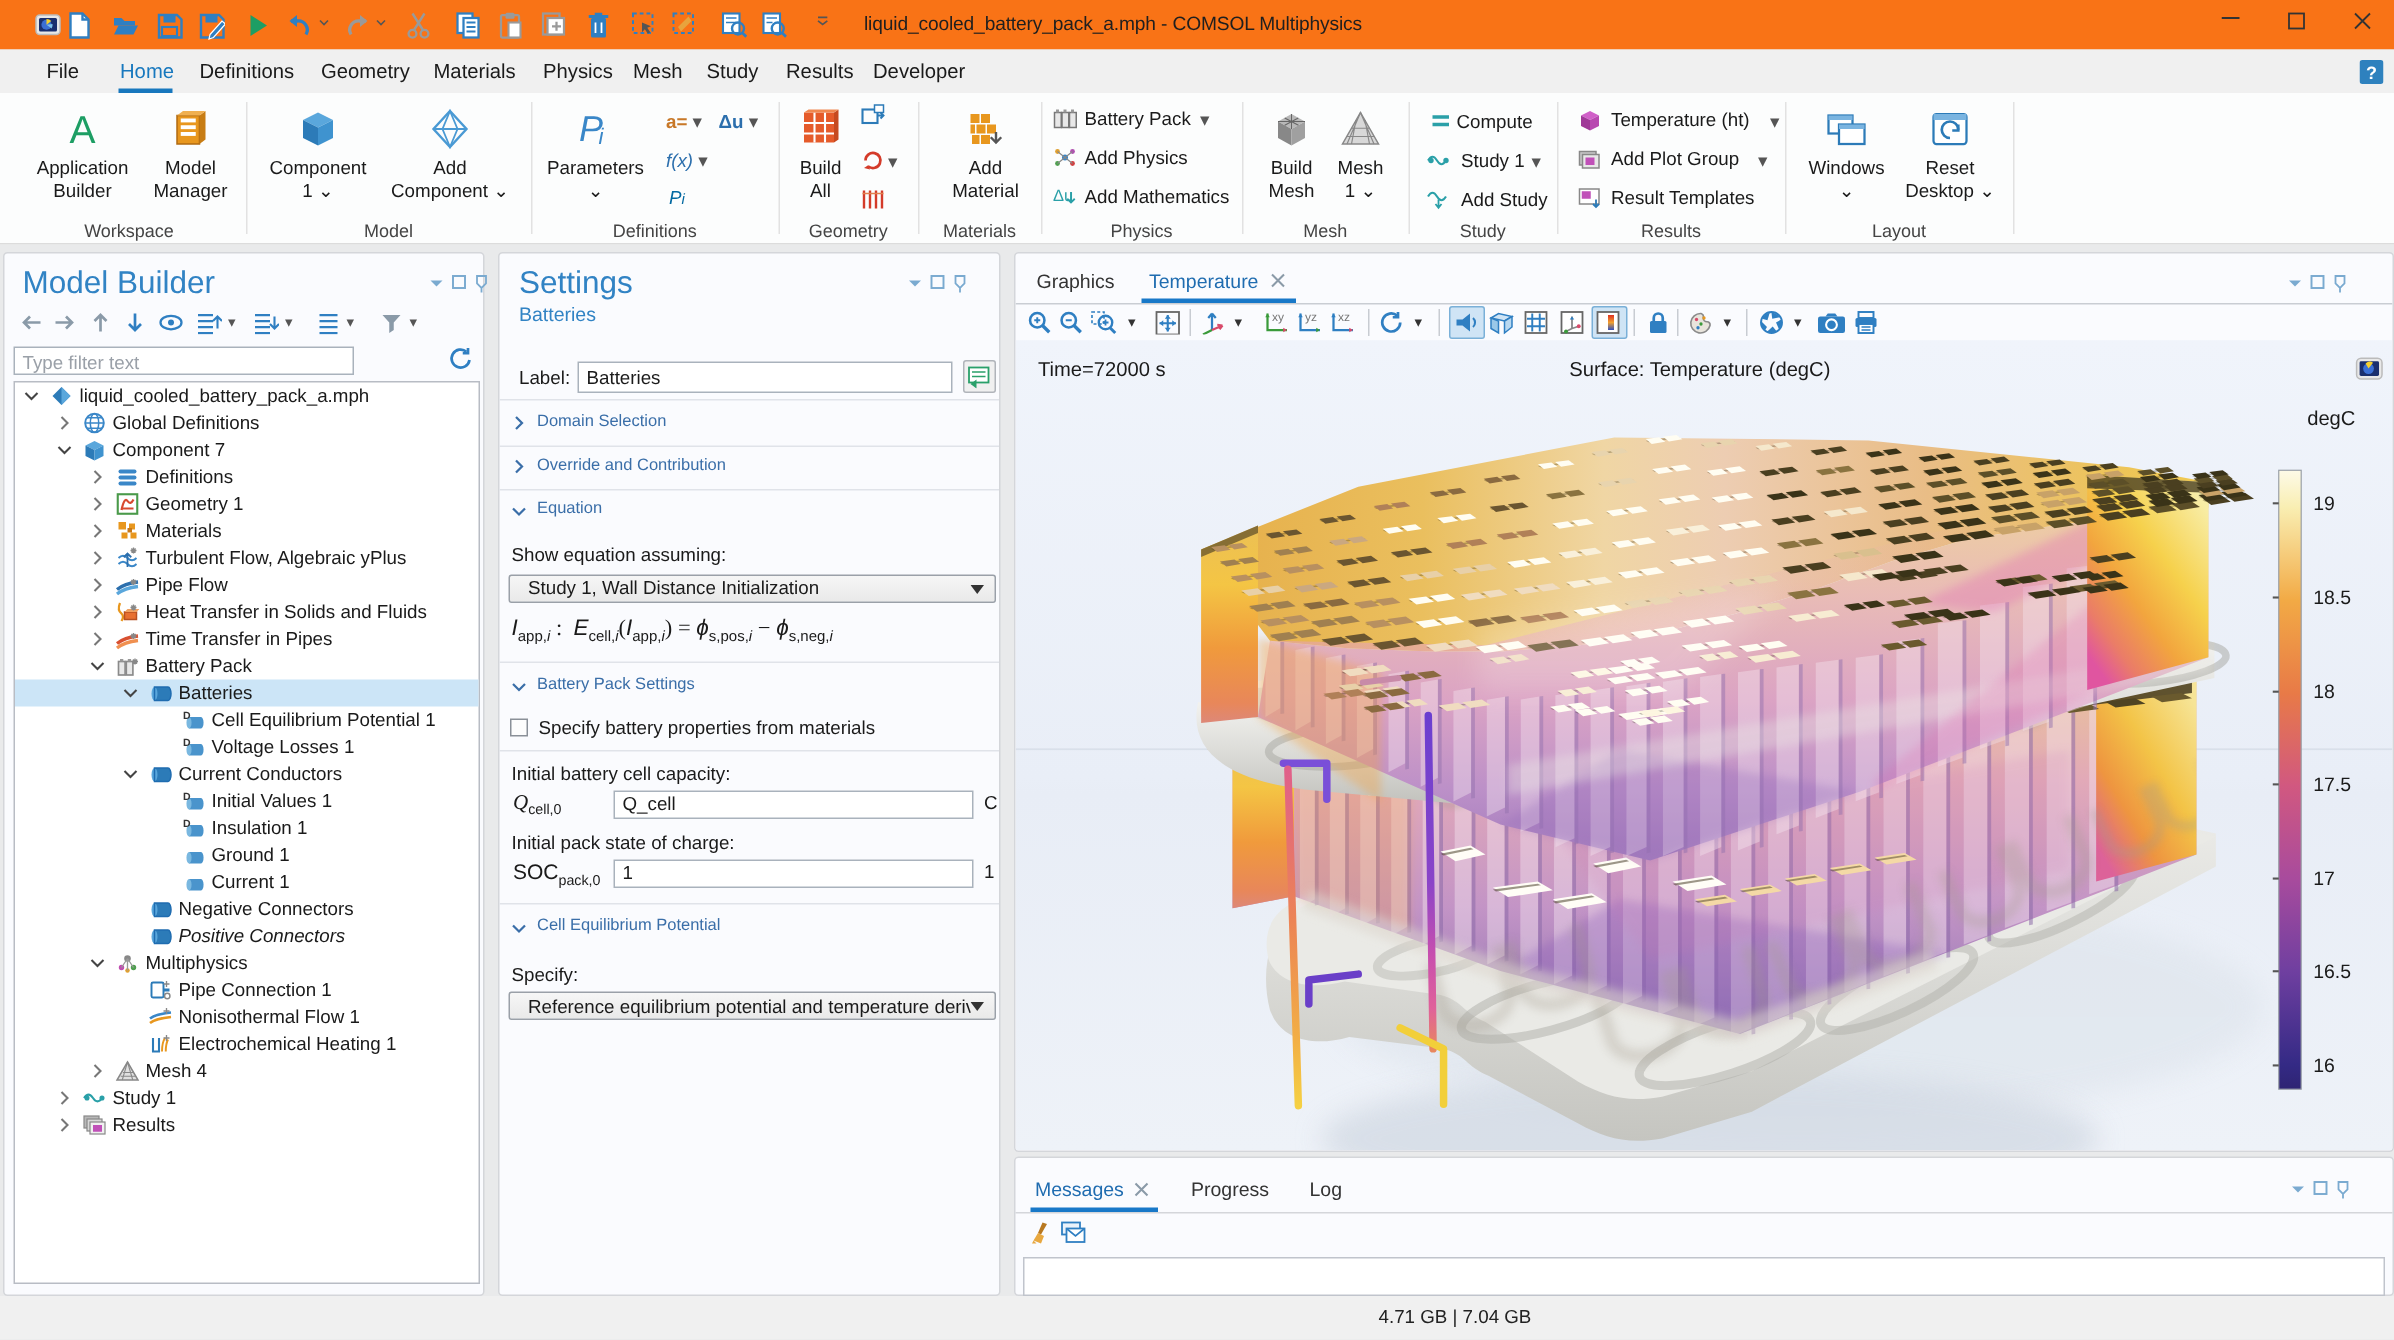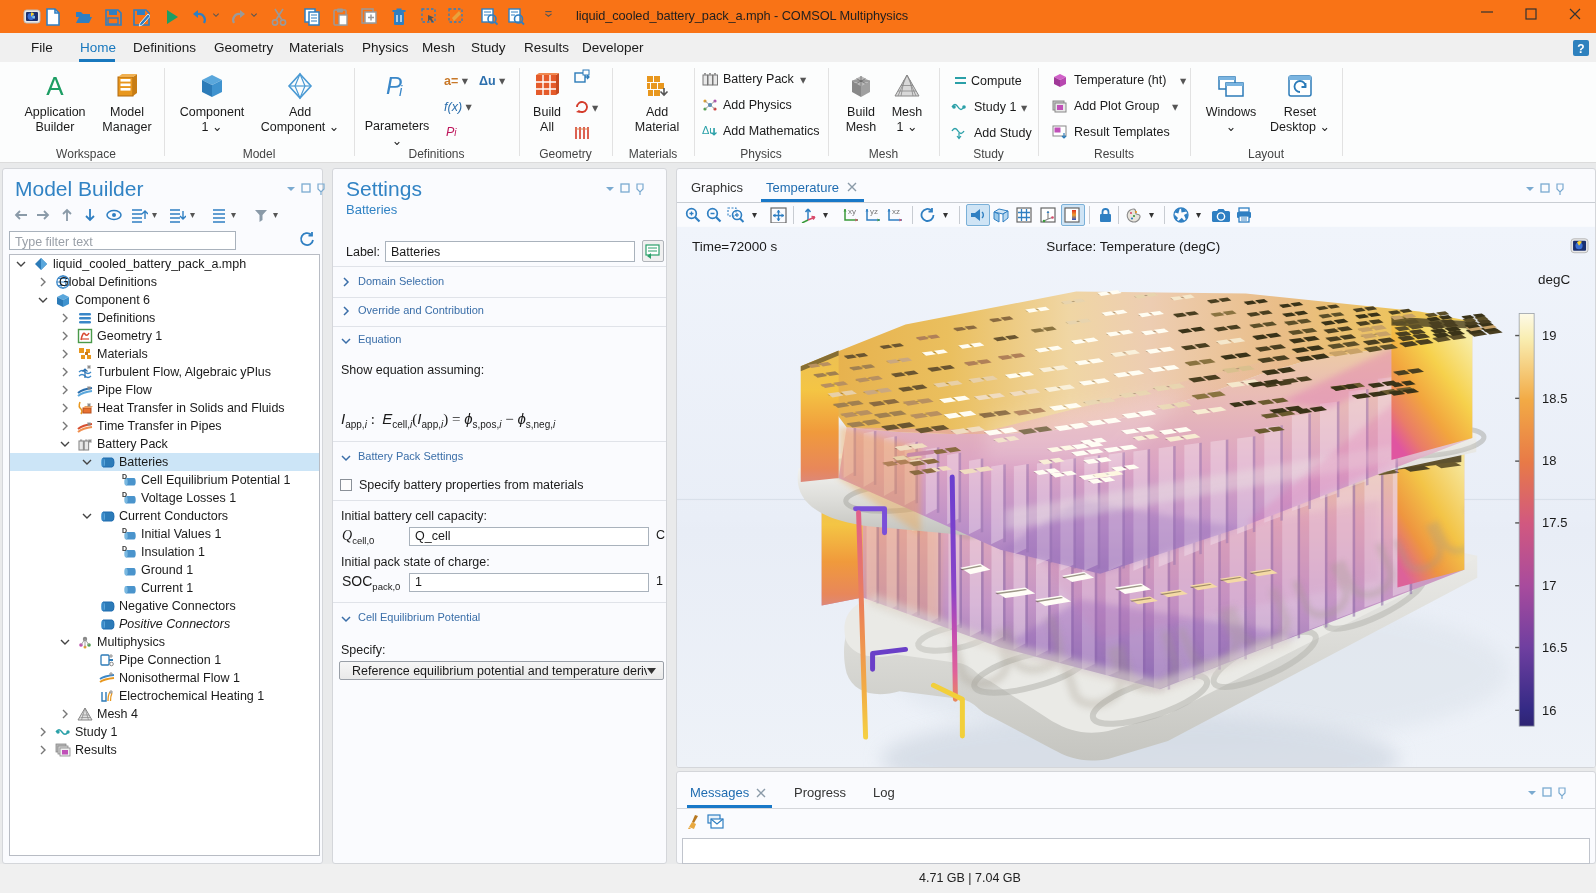--- a/index.html
+++ b/index.html
@@ -186,21 +186,21 @@
     <svg class="abs" style="left:286px;top:10px" width="28" height="28" viewBox="0 0 28 28">
       <path d="M14 2 L25 14 L14 26 L3 14 Z" fill="none" stroke="#4a9ad4" stroke-width="1.6"></path>
       <path d="M14 2 L19 14 L14 26 L9 14 Z" fill="none" stroke="#4a9ad4" stroke-width="1.2"></path>
       <path d="M3 14 h22" stroke="#4a9ad4" stroke-width="1.2"></path>
     </svg>
     <div class="rbig" style="left:245px;top:43px;width:110px;">Add<br>Component ⌄</div>
     <svg class="abs" style="left:383px;top:10px" width="28" height="28" viewBox="0 0 28 28">
       <text x="3" y="22" font-size="24" fill="#3a87c8" font-family="Liberation Serif" font-style="italic">P</text>
       <text x="16" y="24" font-size="15" fill="#3a87c8" font-family="Liberation Serif" font-style="italic">i</text>
     </svg>
-    <div class="rbig" style="left:342px;top:43px;width:110px;margin-top:14px;">Parameters<br>⌄</div>
+    <div class="rbig" style="left:342px;top:43px;width:110px;">Parameters<br>⌄</div>
     <svg class="abs" style="left:533px;top:10px" width="28" height="28" viewBox="0 0 28 28">
       <rect x="3" y="3" width="20" height="20" fill="#e55b2a"></rect>
       <path d="M3 10 h20 M3 17 h20 M10 3 v20 M17 3 v20" stroke="#fff" stroke-width="1.4"></path>
       <path d="M23 3 l3 -2 v20 l-3 2" fill="#c64a20"></path>
       <path d="M3 3 l3 -2 h20 l-3 2" fill="#f08850"></path>
     </svg>
     <div class="rbig" style="left:492px;top:43px;width:110px;">Build<br>All</div>
     <svg class="abs" style="left:643px;top:10px" width="28" height="28" viewBox="0 0 28 28">
       <g fill="#e8971e">
         <rect x="4" y="4" width="6" height="6"></rect>
@@ -210,21 +210,21 @@
         <rect x="4" y="11" width="3" height="6"></rect>
         <rect x="11" y="18" width="6" height="6"></rect>
         <rect x="5" y="18" width="5" height="6"></rect>
       </g>
       <path d="M21 16 v7 m-3.5 -3.5 l3.5 3.5 3.5 -3.5" stroke="#555" stroke-width="1.6" fill="none"></path>
     </svg>
     <div class="rbig" style="left:602px;top:43px;width:110px;">Add<br>Material</div>
     <div class="rsmall" style="left:444px;top:11px;color:#c87828;font-weight:bold">a= <span style="color:#555;font-weight:normal">▾</span></div>
     <div class="rsmall" style="left:479px;top:11px;color:#2c6fad;font-weight:bold">Δu <span style="color:#555;font-weight:normal">▾</span></div>
     <div class="rsmall" style="left:444px;top:37px;color:#2c6fad;font-style:italic">f(x) <span style="color:#555;font-style:normal">▾</span></div>
-    <div class="rsmall" style="left:446px;top:63px;color:#be185d;font-style:italic">P<span style="font-size:10px">i</span></div>
+    <div class="rsmall" style="left:446px;top:63px;color:#0369a1;font-style:italic">P<span style="font-size:10px">i</span></div>
     <svg class="abs" style="left:574px;top:7px" width="16" height="16" viewBox="0 0 16 16">
       <rect x="1" y="4" width="10" height="9" fill="none" stroke="#2c7bb8" stroke-width="1.4"></rect>
       <path d="M11 8 h4 m-2 -2 l2 2 -2 2" stroke="#2c7bb8" stroke-width="1.3" fill="none"></path>
       <rect x="9" y="1" width="6" height="5" fill="#fff" stroke="#2c7bb8"></rect>
     </svg>
     <svg class="abs" style="left:574px;top:37px" width="16" height="16" viewBox="0 0 16 16">
       <path d="M3 8 a5 5 0 1 1 2 4" fill="none" stroke="#d43b2a" stroke-width="1.8"></path>
       <path d="M2 13 l3 -2 1 3 z" fill="#d43b2a"></path>
     </svg>
     <div class="rsmall" style="left:592px;top:38px;color:#555">▾</div>
@@ -387,30 +387,30 @@
     </svg>
     <div class="treerow" style="left:50px;top:86px;">liquid_cooled_battery_pack_a.mph</div>
     <svg class="abs" style="left:36px;top:108px" width="8" height="10" viewBox="0 0 8 10">
       <path d="M2 1 l4 4 -4 4" fill="none" stroke="#777" stroke-width="1.4"></path>
     </svg>
     <svg class="abs" style="left:52px;top:105px" width="16" height="16" viewBox="0 0 16 16">
       <circle cx="8" cy="8" r="6.2" fill="none" stroke="#3a87c8" stroke-width="1.3"></circle>
       <ellipse cx="8" cy="8" rx="2.8" ry="6.2" fill="none" stroke="#3a87c8" stroke-width="1"></ellipse>
       <path d="M1.8 8 h12.4 M3 4.5 h10 M3 11.5 h10" stroke="#3a87c8" stroke-width="1"></path>
     </svg>
-    <div class="treerow" style="left:56px;top:104px;">Global Definitions</div>
+    <div class="treerow" style="left:72px;top:104px;">Global Definitions</div>
     <svg class="abs" style="left:35px;top:127px" width="10" height="8" viewBox="0 0 10 8">
       <path d="M1 2 l4 4 4 -4" fill="none" stroke="#444" stroke-width="1.4"></path>
     </svg>
     <svg class="abs" style="left:52px;top:123px" width="16" height="16" viewBox="0 0 16 16">
       <path d="M2 5 L8 2 L14 5 L8 8 Z" fill="#5aa7dc"></path>
       <path d="M2 5 V12 L8 15 V8 Z" fill="#2c7bb8"></path>
       <path d="M14 5 V12 L8 15 V8 Z" fill="#3f93cf"></path>
     </svg>
-    <div class="treerow" style="left:72px;top:122px;">Component 6</div>
+    <div class="treerow" style="left:72px;top:122px;">Component 7</div>
     <svg class="abs" style="left:58px;top:144px" width="8" height="10" viewBox="0 0 8 10">
       <path d="M2 1 l4 4 -4 4" fill="none" stroke="#777" stroke-width="1.4"></path>
     </svg>
     <svg class="abs" style="left:74px;top:141px" width="16" height="16" viewBox="0 0 16 16">
       <g fill="#3a87c8">
         <rect x="2" y="3" width="12" height="2.6" rx="1.3"></rect>
         <rect x="2" y="7" width="12" height="2.6" rx="1.3"></rect>
         <rect x="2" y="11" width="12" height="2.6" rx="1.3"></rect>
       </g>
     </svg>
@@ -638,20 +638,23 @@
     <svg class="abs" style="left:9px;top:137px" width="8" height="10" viewBox="0 0 8 10">
       <path d="M2 1 l4 4 -4 4" fill="none" stroke="#3a6ea8" stroke-width="1.5"></path>
     </svg>
     <div class="sechead" style="left:25px;top:135px;">Override and Contribution</div>
     <div class="divline" style="left:0px;top:157px;width:333px;"></div>
     <svg class="abs" style="left:8px;top:168px" width="10" height="8" viewBox="0 0 10 8">
       <path d="M1 2 l4 4 4 -4" fill="none" stroke="#3a6ea8" stroke-width="1.5"></path>
     </svg>
     <div class="sechead" style="left:25px;top:164px;">Equation</div>
     <div class="lbl" style="left:8px;top:194px;">Show equation assuming:</div>
+    <div class="dropdown" style="left:6px;top:214px;width:325px;height:19px;line-height:17px;padding-left:12px;">Study 1, Wall Distance Initialization<svg class="abs" style="right:7px;top:6px" width="9" height="7" viewBox="0 0 9 7">
+        <path d="M0 0 h9 l-4.5 6 z" fill="#333"></path>
+      </svg></div>
     <div class="abs" style="left:8px;top:241px;font-size:15px;color:#1a1a1a;font-family:'Liberation Serif',serif;"><i>I</i><sub style="font-size:10px">app,<i>i</i></sub> :&nbsp;&nbsp;<i>E</i><sub style="font-size:10px">cell,<i>i</i></sub>(<i>I</i><sub style="font-size:10px">app,<i>i</i></sub>) = <i>ϕ</i><sub style="font-size:10px">s,pos,<i>i</i></sub> − <i>ϕ</i><sub style="font-size:10px">s,neg,<i>i</i></sub></div>
     <div class="divline" style="left:0px;top:272px;width:333px;"></div>
     <svg class="abs" style="left:8px;top:285px" width="10" height="8" viewBox="0 0 10 8">
       <path d="M1 2 l4 4 4 -4" fill="none" stroke="#3a6ea8" stroke-width="1.5"></path>
     </svg>
     <div class="sechead" style="left:25px;top:281px;">Battery Pack Settings</div>
     <div class="abs" style="left:7px;top:310px;width:12px;height:12px;background:#fdfdfd;border:1px solid #8a9098;"></div>
     <div class="lbl" style="left:26px;top:309px;">Specify battery properties from materials</div>
     <div class="divline" style="left:0px;top:331px;width:333px;"></div>
     <div class="lbl" style="left:8px;top:340px;">Initial battery cell capacity:</div>

